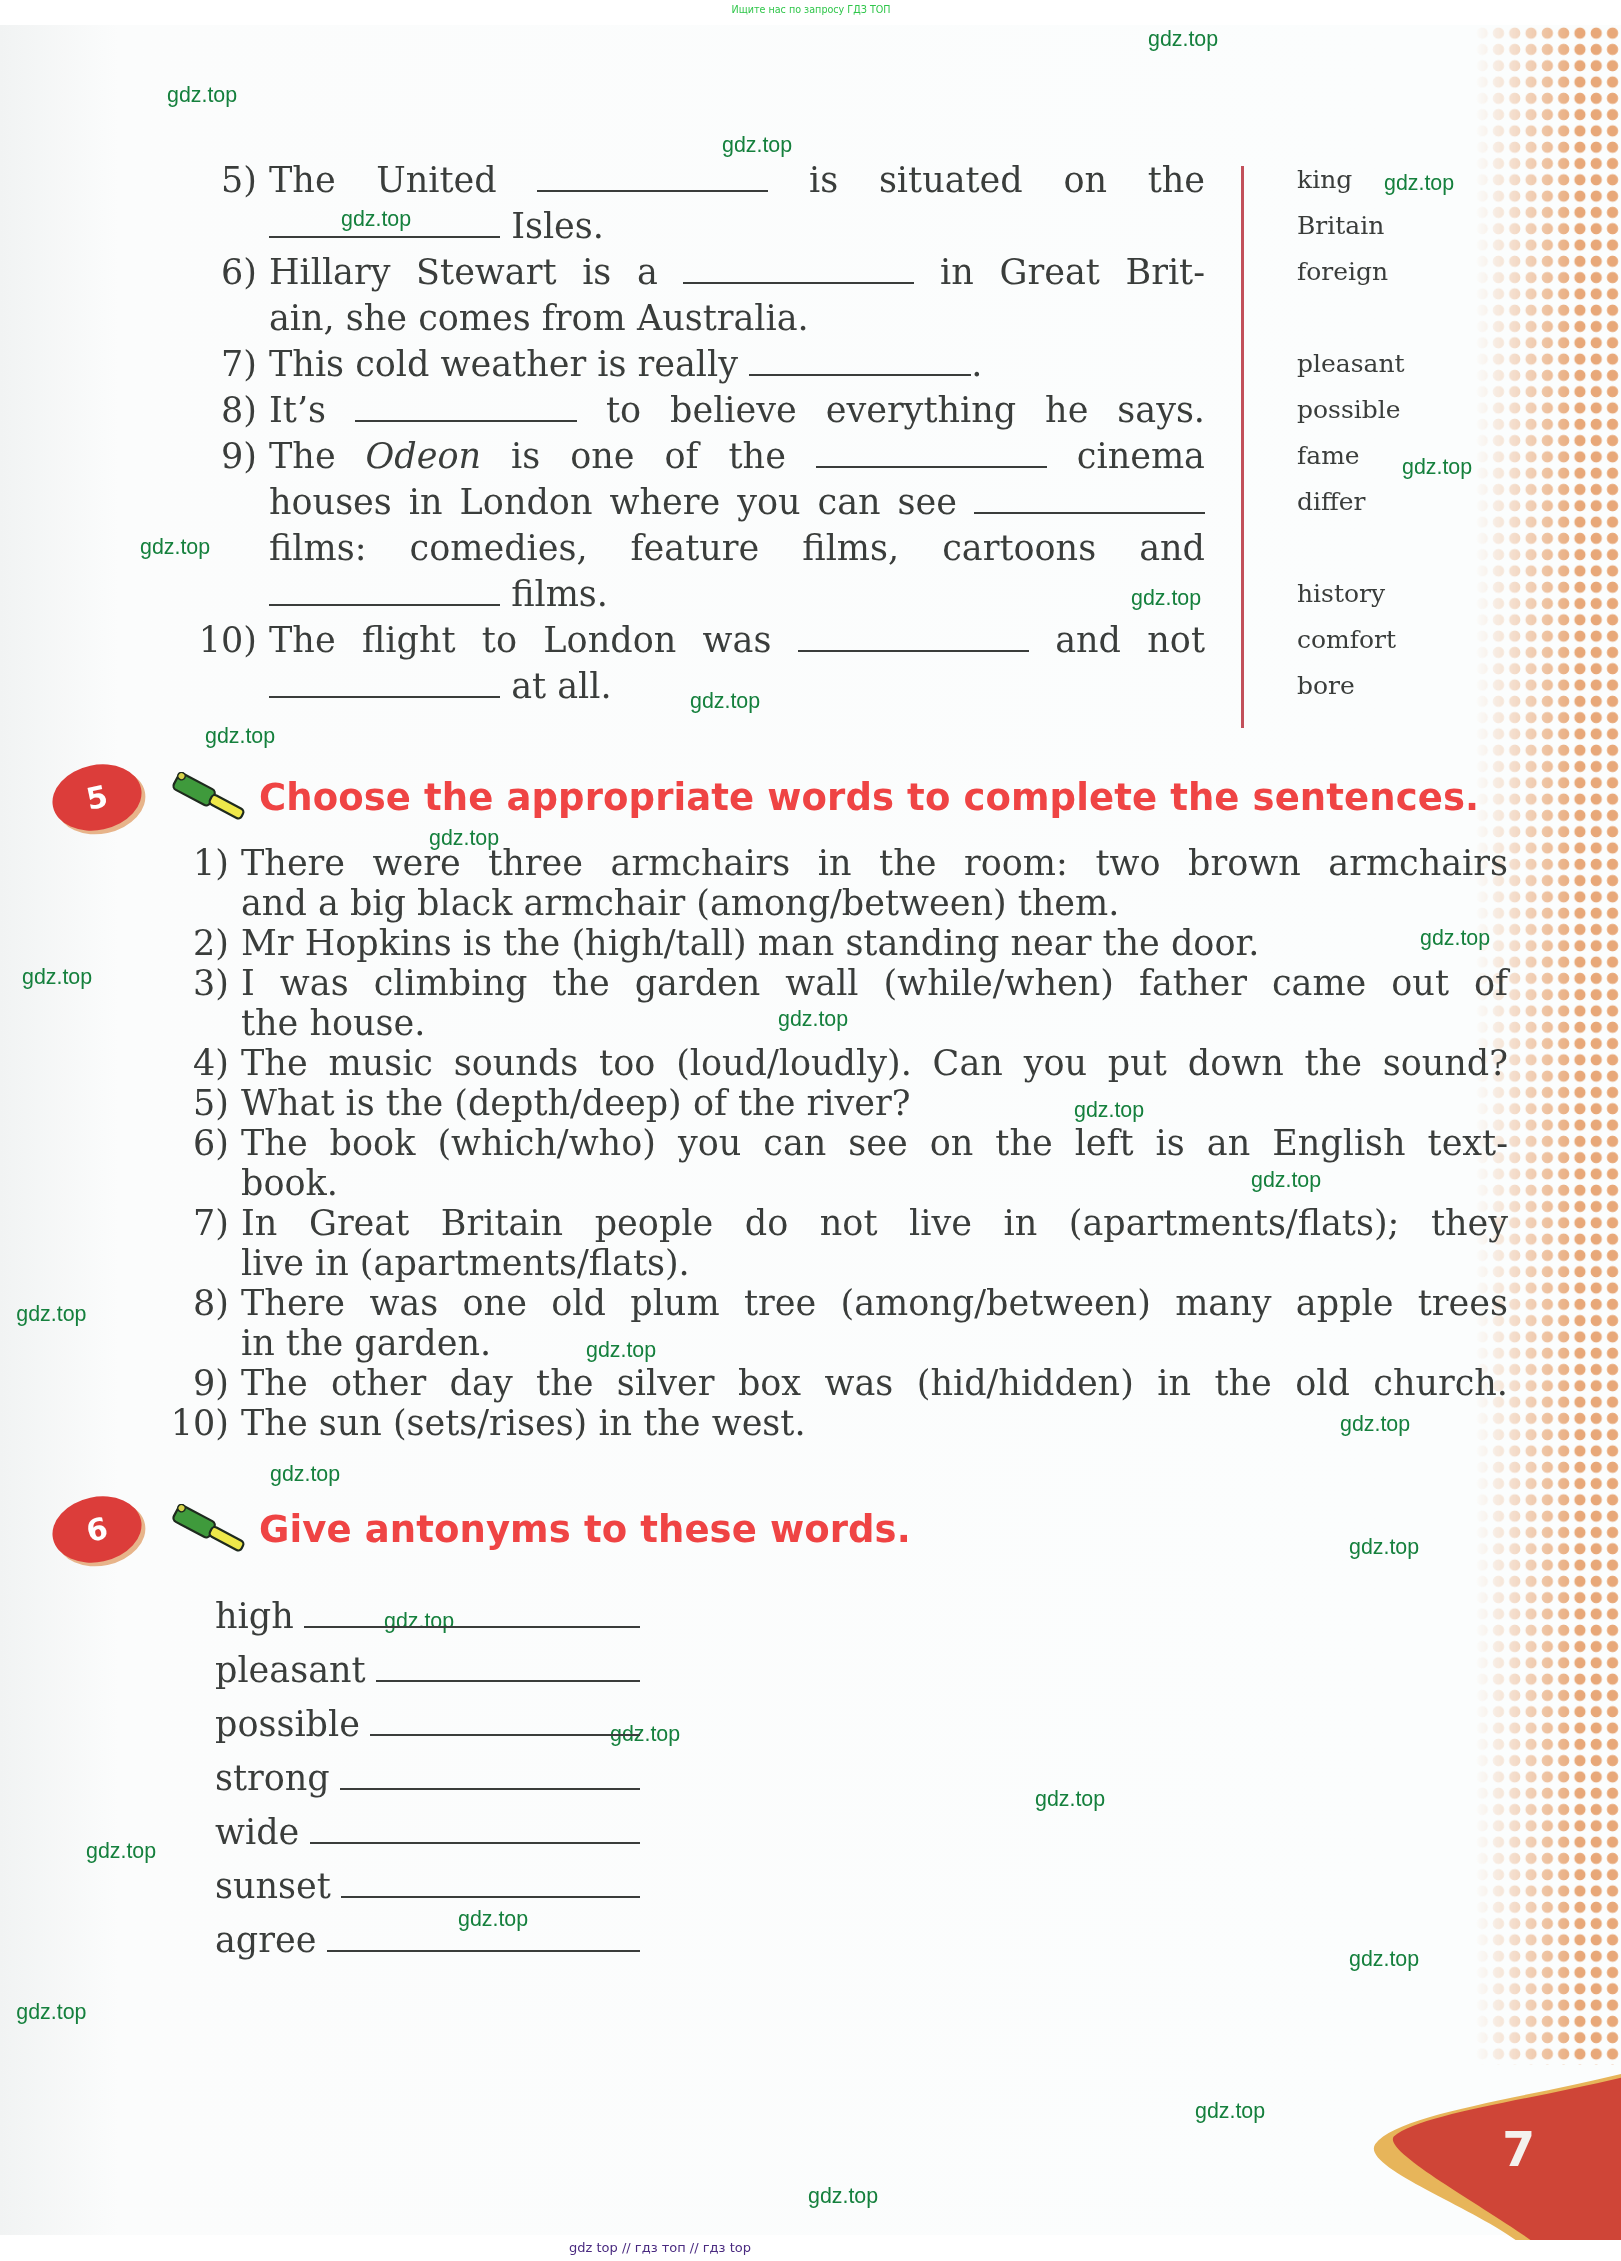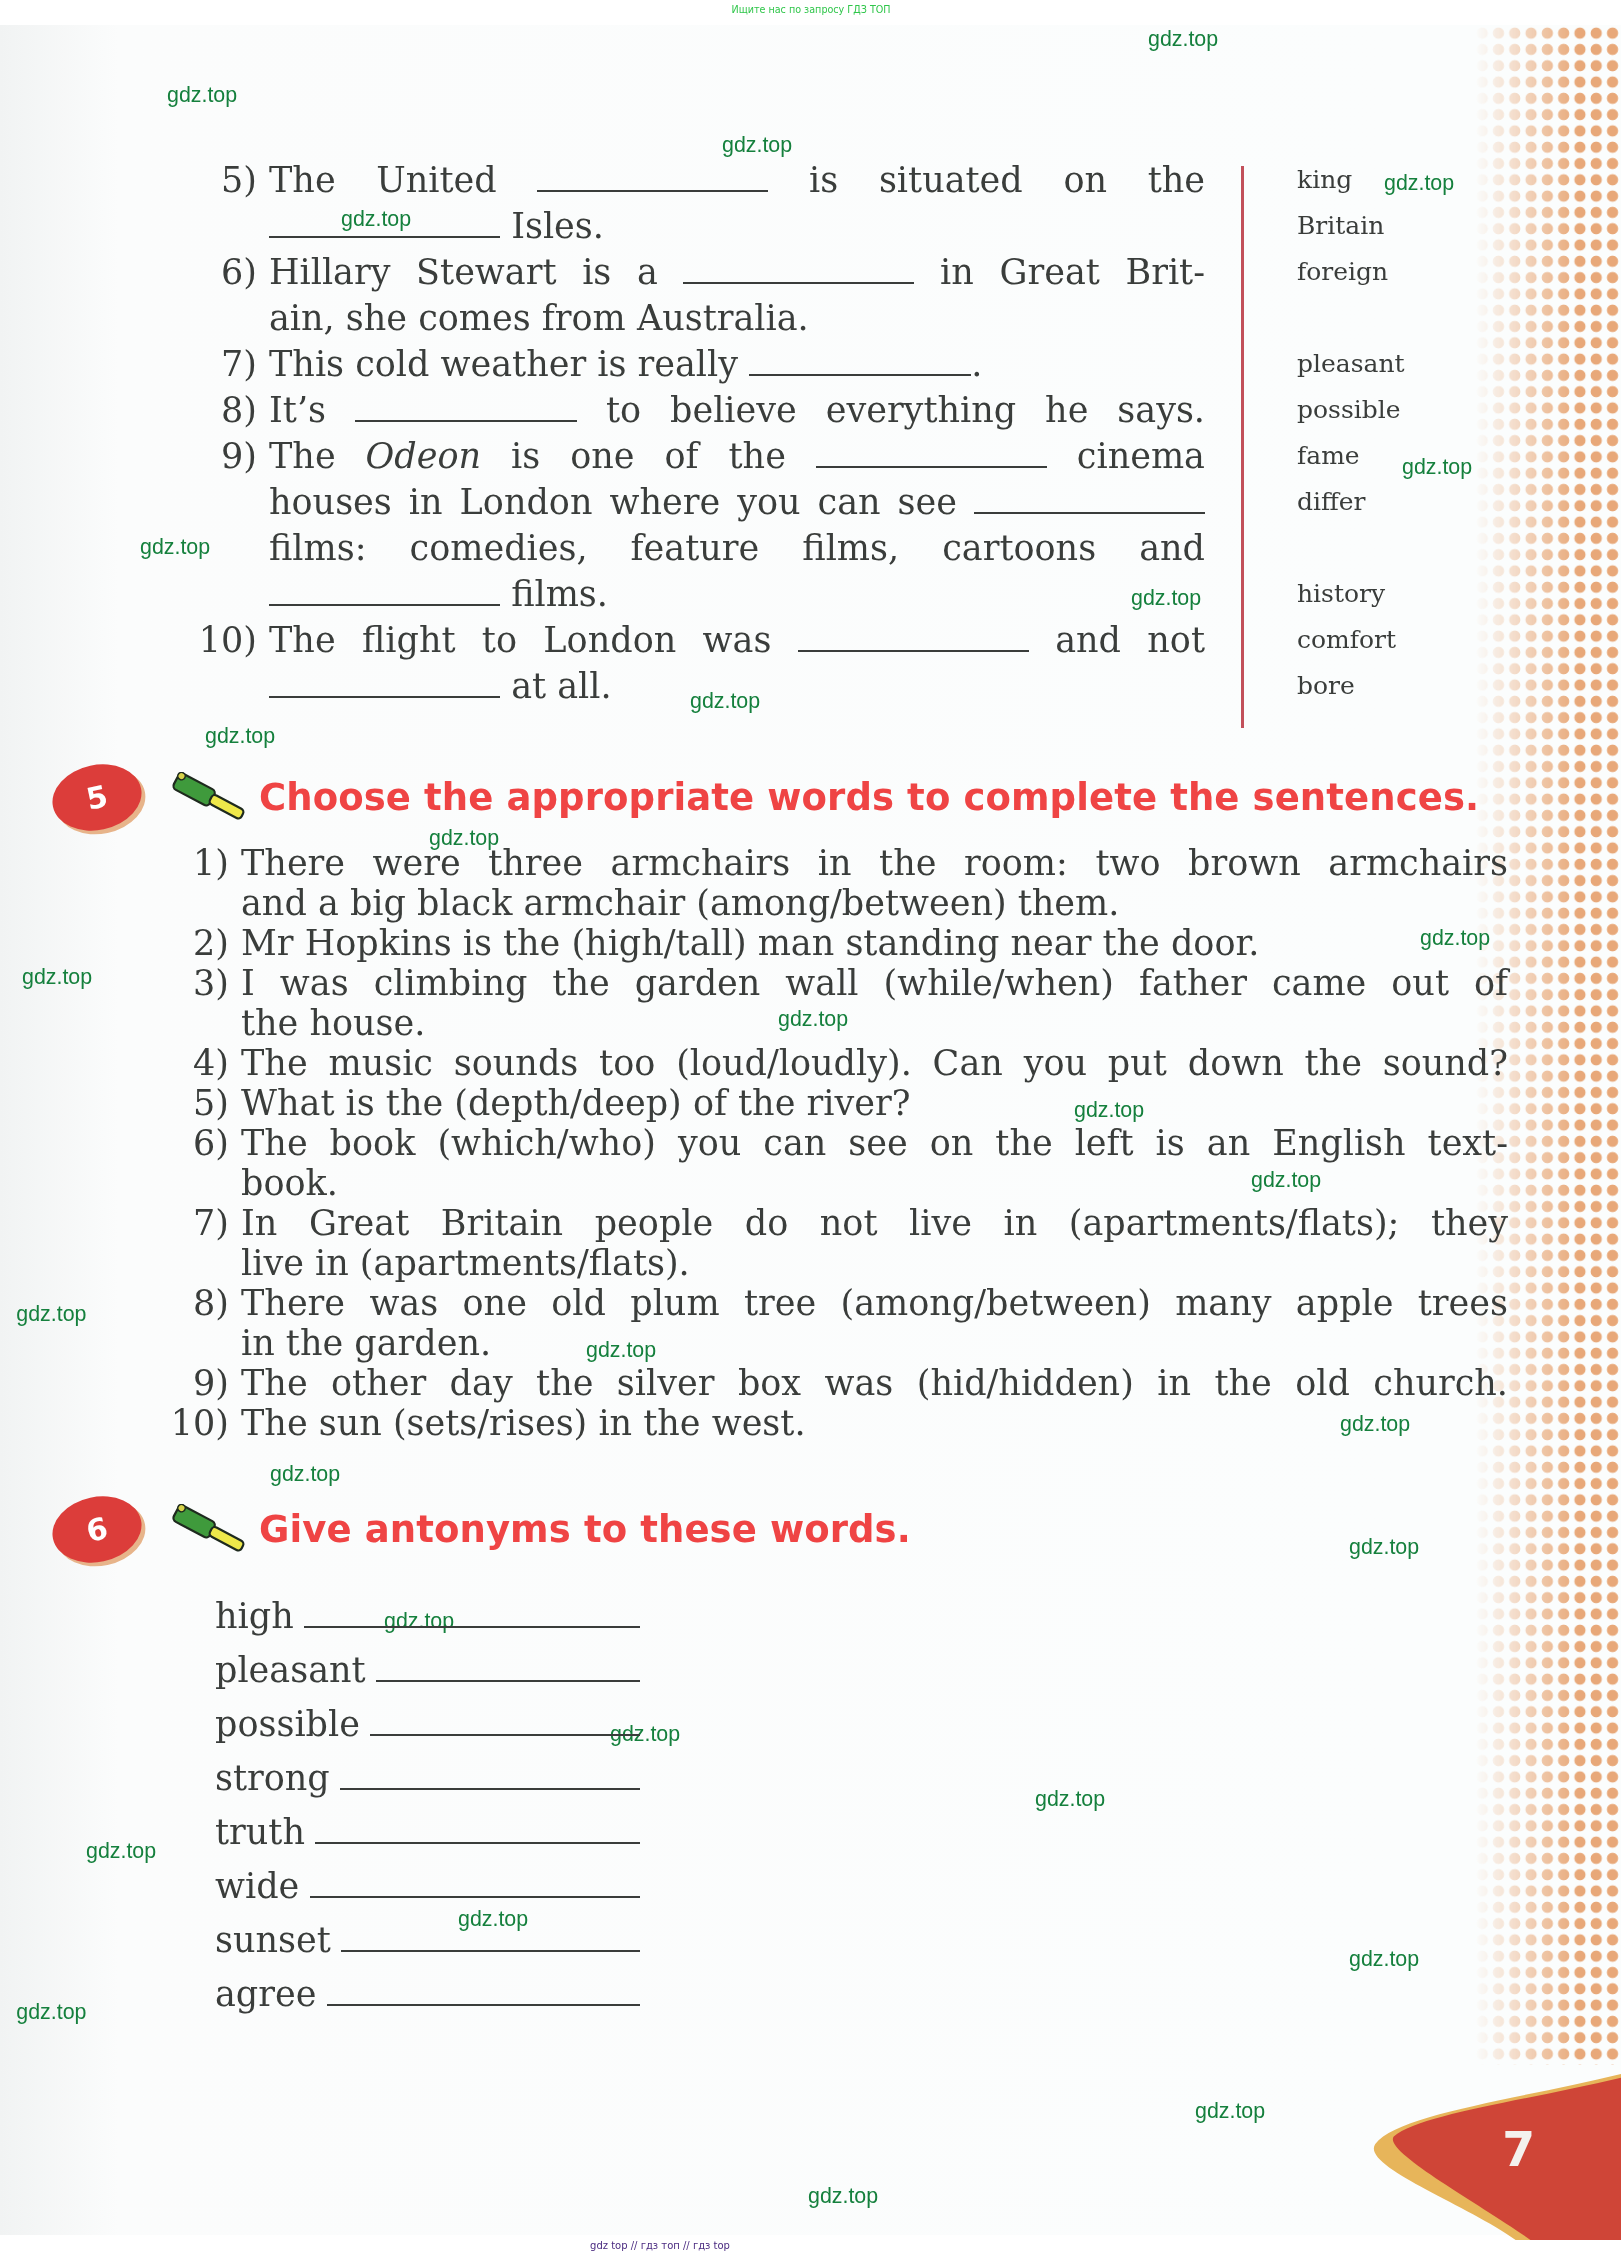--- a/index.html
+++ b/index.html
@@ -20,21 +20,21 @@
     -webkit-mask-image:linear-gradient(90deg, rgba(0,0,0,0) 0%, rgba(0,0,0,0.35) 25%, #000 70%);
     mask-image:linear-gradient(90deg, rgba(0,0,0,0) 0%, rgba(0,0,0,0.35) 25%, #000 70%);
     opacity:0.85;
   }
   .top-banner {
     position:absolute; top:4.4px; left:0; width:1622px; text-align:center;
     font-family:"DejaVu Sans", sans-serif; font-size:9.6px; color:#2fc64a;
   }
   .bottom-banner {
     position:absolute; top:2240px; left:0; width:1320px; text-align:center;
-    font-family:"DejaVu Sans", sans-serif; font-size:10px; color:#4a2a80;
+    font-family:"DejaVu Sans", sans-serif; font-size:13px; color:#4a2a80;
   }
   .wm {
     position:absolute; font-family:"Liberation Sans", sans-serif; font-size:21.4px; color:#15803d;
     white-space:nowrap;
   }
   .ex4 { position:absolute; left:170px; top:157px; width:1035px; font-size:35px; line-height:46px; }
   .line { display:flex; white-space:nowrap; }
   .num { width:87px; text-align:right; padding-right:12px; flex:none; }
   .txt { flex:1; text-align:justify; text-align-last:justify; }
   .txt.left { text-align-last:left; }
@@ -268,24 +268,20 @@
     </div>
   <div class="ant">
       <span class="w">possible</span>
       <span class="b"></span>
     </div>
   <div class="ant">
       <span class="w">strong</span>
       <span class="b"></span>
     </div>
   <div class="ant">
-      <span class="w">truth</span>
-      <span class="b"></span>
-    </div>
-  <div class="ant">
       <span class="w">wide</span>
       <span class="b"></span>
     </div>
   <div class="ant">
       <span class="w">sunset</span>
       <span class="b"></span>
     </div>
   <div class="ant">
       <span class="w">agree</span>
       <span class="b"></span>

